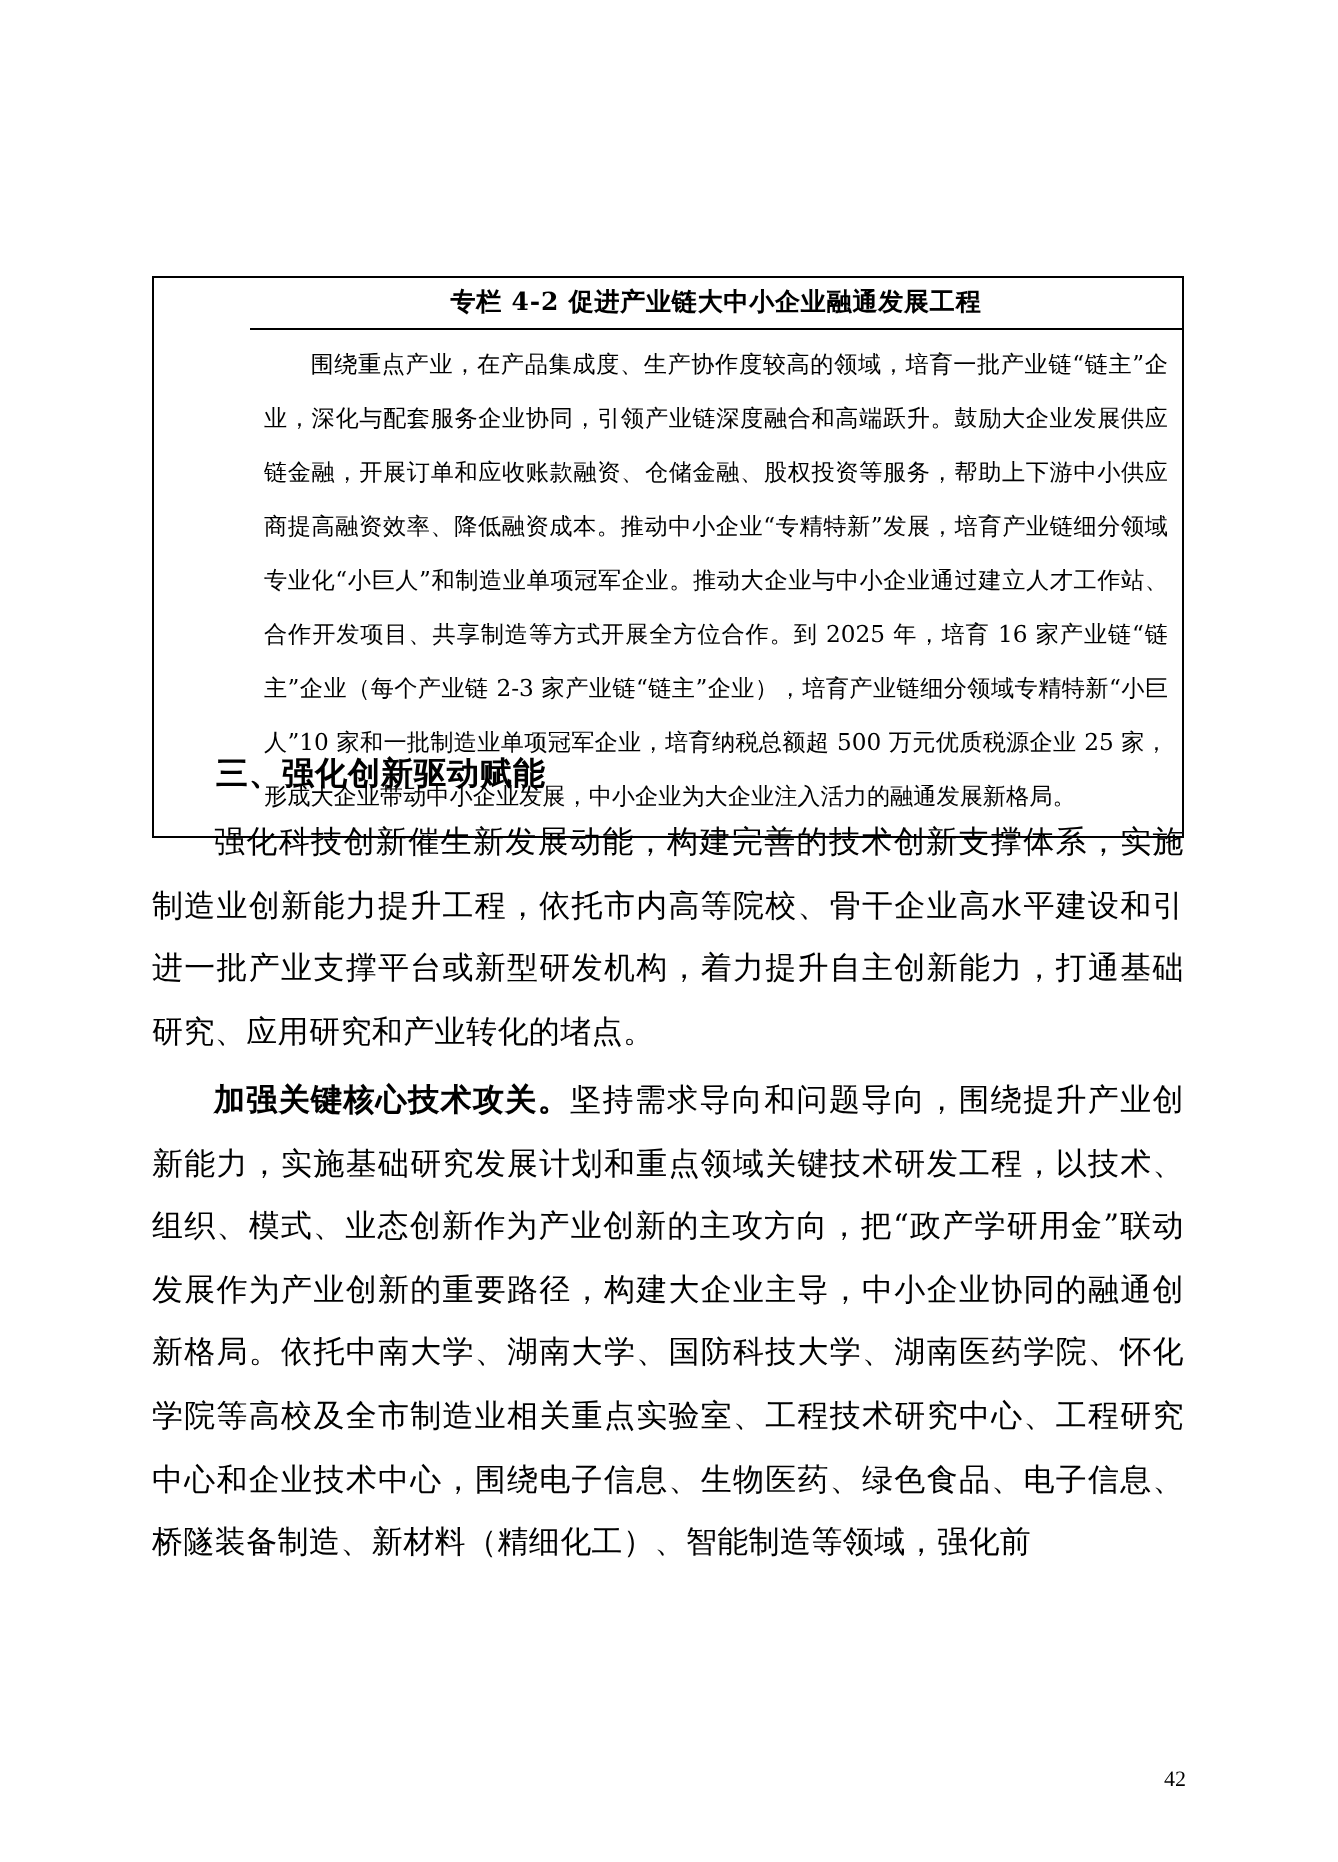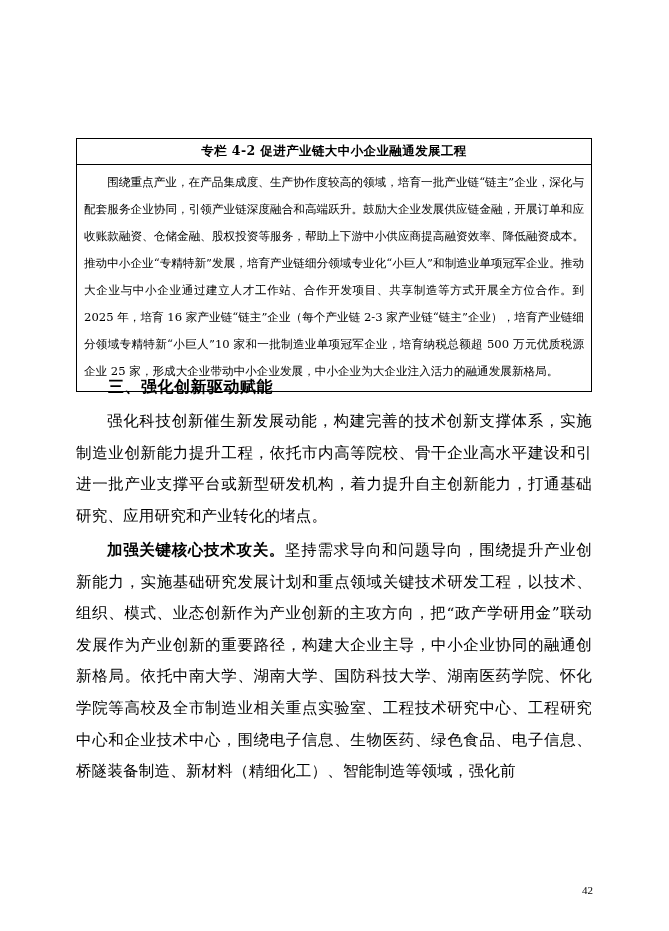--- a/index.html
+++ b/index.html
@@ -24,20 +24,21 @@
   }
 
   
   .callout-box {
     position: absolute;
     left: 76px;
     top: 138px;
     width: 516px;
     border: 1.4px solid #000;
     box-sizing: border-box;
+    padding-left: 48px;
   }
   .callout-title {
     text-align: center;
     font-weight: bold;
     font-size: 12.5px;
     line-height: 20px;
     padding: 2px 0 3px 0;
     border-bottom: 1.2px solid #000;
     letter-spacing: 0.4px;
   }

